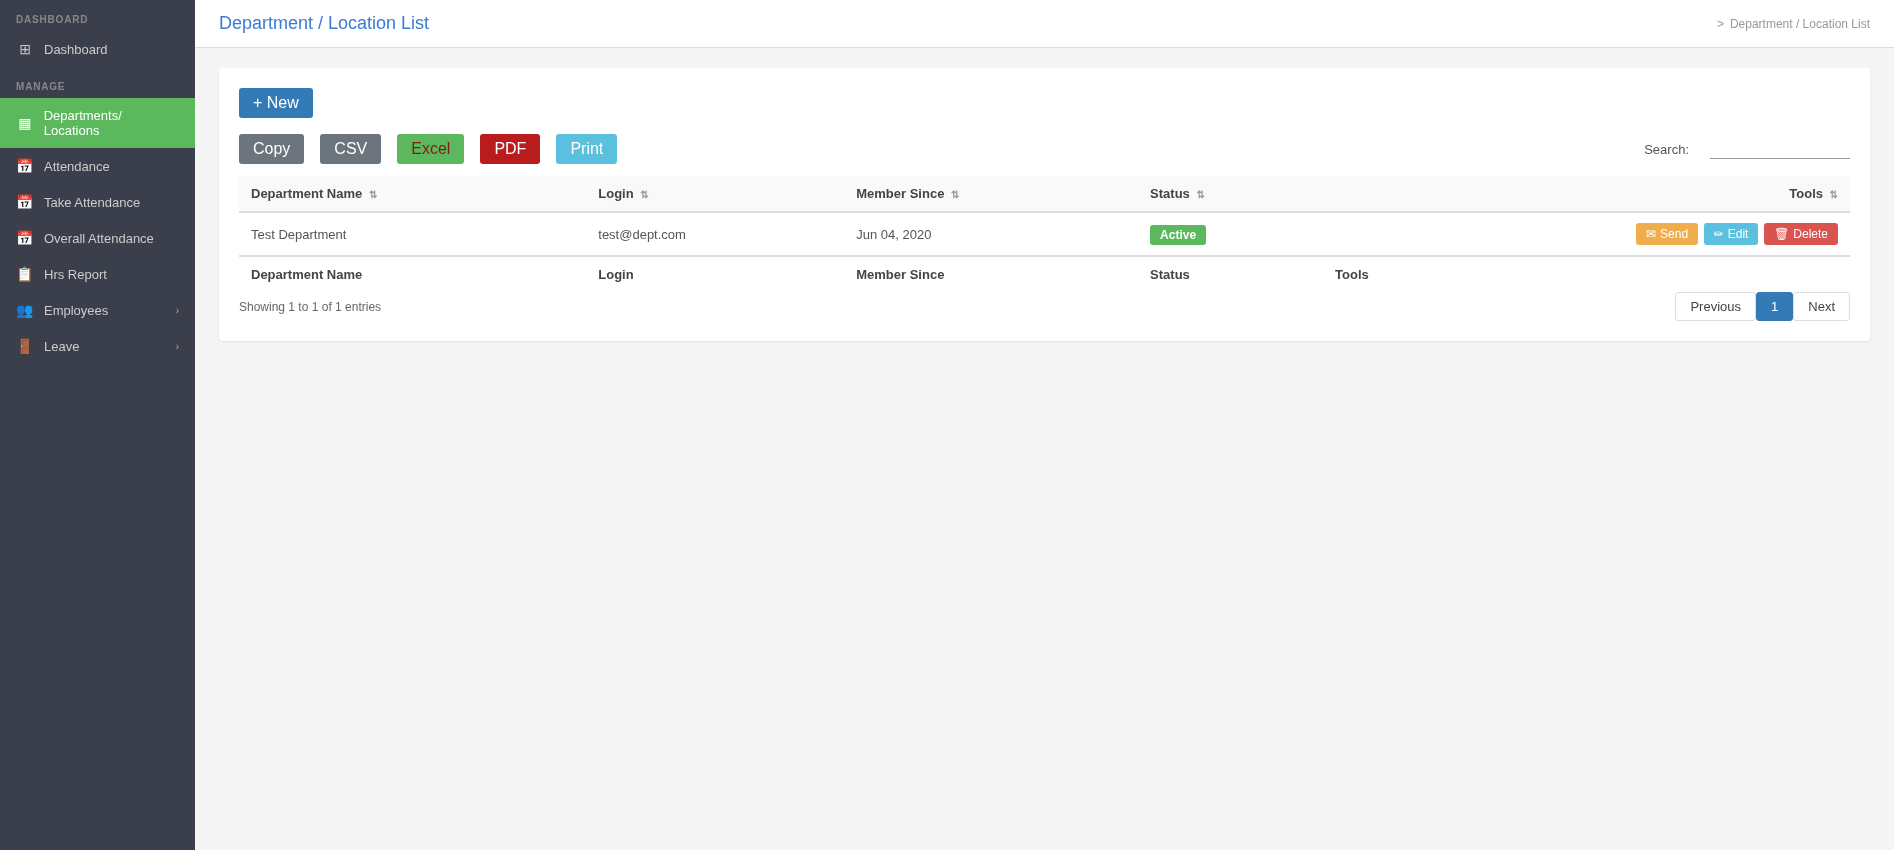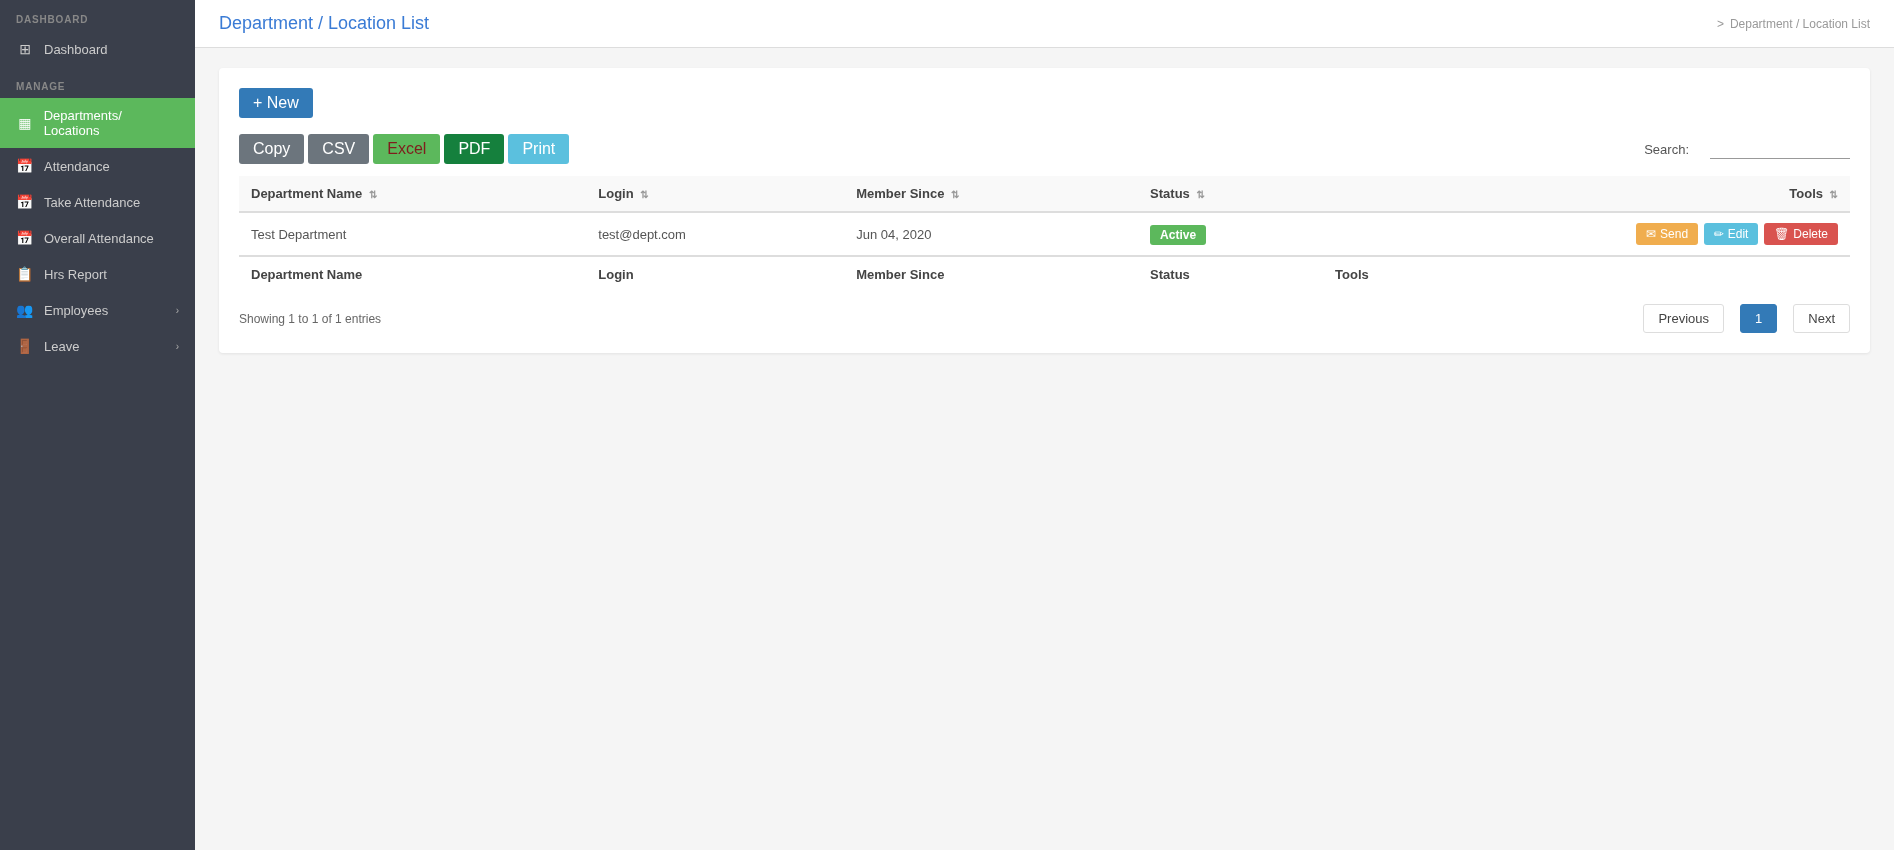--- a/index.html
+++ b/index.html
@@ -92,33 +92,33 @@
       padding: 6px 14px;
       border: none;
       border-radius: 3px;
       cursor: pointer;
       font-size: 16px;
       font-weight: 500;
     }
     .btn-secondary { background: #6c757d; color: #fff; }
     .btn-success { background: #5cb85c; color: #7f1d1d; }
     .btn-info { background: #5bc0de; color: #fff; }
-    .btn-warning { background: #15803d; color: #fff; }
+    .btn-warning { background: #b91c1c; color: #fff; }
     .btn-new { background: #337ab7; color: #fff; }
 
     .toolbar-row {
       margin-bottom: 16px;
     }
     .export-row {
       display: flex;
       align-items: center;
       justify-content: space-between;
       margin-bottom: 12px;
     }
-    .export-buttons { display: flex; gap: 4px; }
+    .export-buttons { display: flex; gap: 16px; }
     .search-row {
       display: flex;
       align-items: center;
       gap: 21px;
       font-size: 13px;
       color: #555;
     }
     .search-input {
       border: none;
       border-bottom: 1px solid #999;
@@ -175,29 +175,28 @@
     }
     .tool-btn-send { background: #f0ad4e; }
     .tool-btn-edit { background: #5bc0de; }
     .tool-btn-delete { background: #d9534f; }
 
     
     .table-footer {
       display: flex;
       align-items: center;
       justify-content: space-between;
-      margin-top: 12px;
     }
     .showing-text { color: #666; font-size: 12px; }
 
     
     .pagination {
       display: flex;
       align-items: center;
-      gap: 16px;
+      gap: 0;
     }
     .page-btn {
       padding: 6px 14px;
       border: 1px solid #ddd;
       background: #fff;
       cursor: pointer;
       font-size: 13px;
       color: #444;
       border-radius: 3px;
     }

